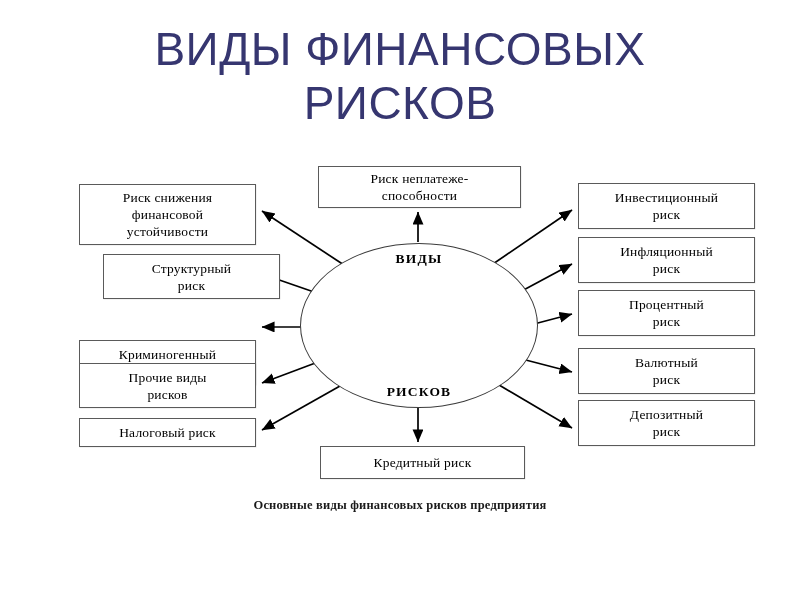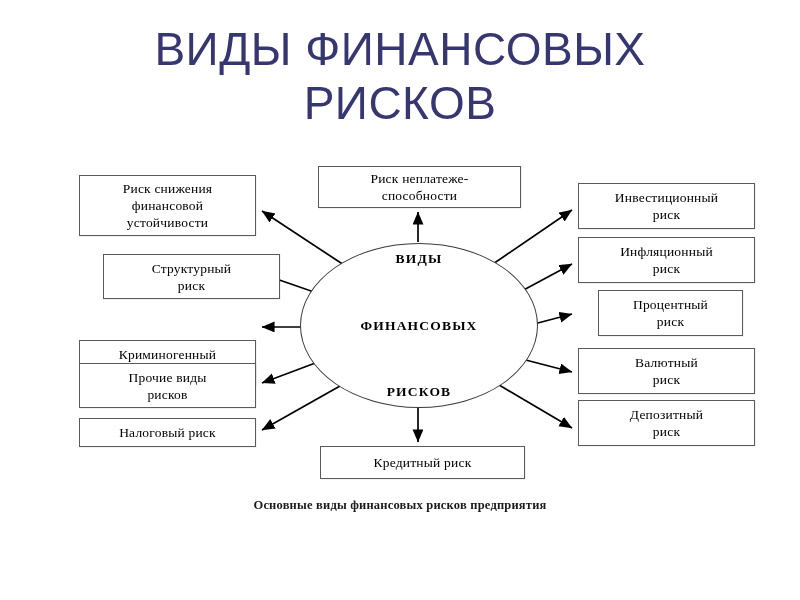--- a/index.html
+++ b/index.html
@@ -59,30 +59,30 @@
     justify-content: center;
     text-align: center;
     font-size: 13.5px;
     line-height: 17px;
     letter-spacing: 0.2px;
     white-space: pre-line;
     box-shadow: 0.5px 0.5px 0 rgba(0,0,0,0.10);
   }
 
   
-  .n-l1 { left: 79px;  top: 175px; width: 177px; height: 61px; }
+  .n-l1 { left: 79px;  top: 184px; width: 177px; height: 61px; }
   .n-l2 { left: 79px;  top: 254px; width: 177px; height: 45px; margin-left: 24px; }
   .n-l3 { left: 79px;  top: 308px; width: 177px; height: 45px; margin-top: 32px; }
   .n-l4 { left: 79px;  top: 363px; width: 177px; height: 45px; }
   .n-l5 { left: 79px;  top: 418px; width: 177px; height: 29px; }
 
   
   .n-r1 { left: 578px; top: 183px; width: 177px; height: 46px; }
   .n-r2 { left: 578px; top: 237px; width: 177px; height: 46px; }
-  .n-r3 { left: 578px; top: 290px; width: 145px; height: 46px; margin-left: 20px; }
+  .n-r3 { left: 578px; top: 290px; width: 177px; height: 46px; }
   .n-r4 { left: 578px; top: 348px; width: 177px; height: 46px; }
   .n-r5 { left: 578px; top: 400px; width: 177px; height: 46px; }
 
   
   .n-top    { left: 318px; top: 166px; width: 203px; height: 42px; }
   .n-bottom { left: 320px; top: 446px; width: 205px; height: 33px; }
 
   
   .hub {
     position: absolute;
@@ -199,19 +199,18 @@
     <span>Депозитный
 риск</span>
   </div>
 
   <div class="node n-bottom">
     <span>Кредитный риск</span>
   </div>
 
   <div class="hub">
     <div class="hub-line">ВИДЫ</div>
-    <div class="hub-line">ФИНАНСОВЫХ</div>
     <div class="hub-line">РИСКОВ</div>
   </div>
 
   <div class="caption">Основные виды финансовых рисков предприятия</div>
 
 </div>
 
 </body></html>

